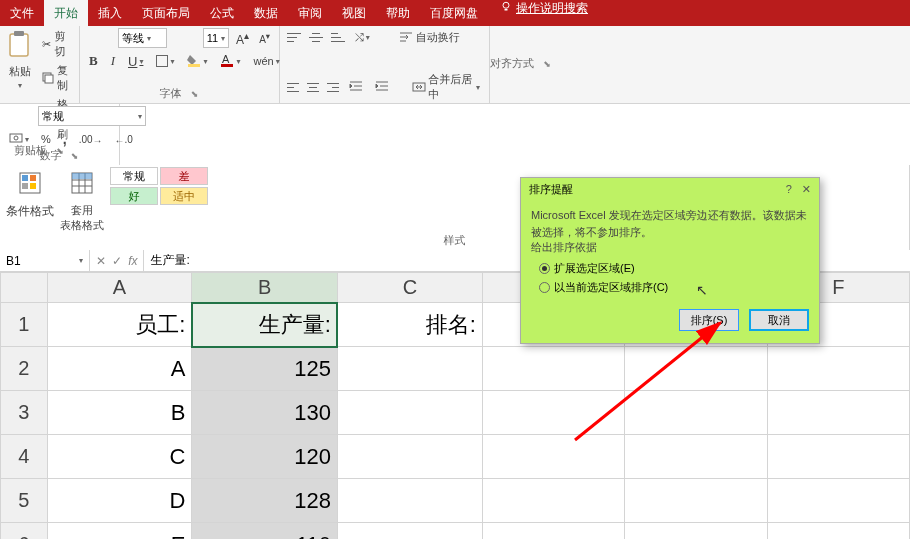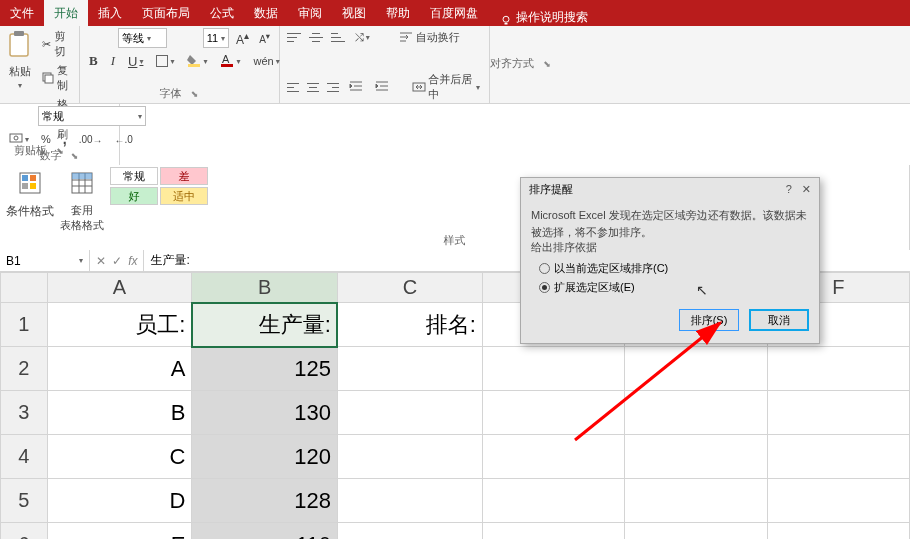--- a/index.html
+++ b/index.html
@@ -2,21 +2,21 @@
 <html><head>
 <meta charset="utf-8">
 <style>
 * { margin: 0; padding: 0; box-sizing: border-box; font-family: "Microsoft YaHei", sans-serif; }
 body { background: #fff; overflow: hidden; width: 910px; height: 539px; position: relative; }
 
 
 .menubar { background: #b91c1c; height: 26px; display: flex; align-items: stretch; color: #fff; font-size: 12px; }
 .menu-item { padding: 0 10px; display: flex; align-items: center; cursor: pointer; }
 .menu-item.active { background: #f5f5f5; color: #217346; }
-.menu-search { display: flex; align-items: flex-end; padding-left: 12px; gap: 4px; }
+.menu-search { display: flex; align-items: flex-start; padding-left: 12px; gap: 4px; text-decoration: underline; }
 .bulb { width: 12px; height: 12px; display: inline-block; }
 
 
 .ribbon { background: #f5f5f5; border-bottom: 1px solid #d4d4d4; height: 78px; display: flex; }
 .ribbon-group { border-right: 1px solid #d4d4d4; padding: 2px 6px 0; display: flex; flex-direction: column; justify-content: space-between; }
 .ribbon-group-label { text-align: center; font-size: 11px; color: #666; padding-bottom: 2px; display: flex; justify-content: center; align-items: center; gap: 8px; }
 .ribbon-row { display: flex; align-items: center; gap: 4px; }
 .ribbon-col { display: flex; flex-direction: column; gap: 2px; }
 .rbtn { display: flex; align-items: center; gap: 2px; font-size: 11px; color: #444; padding: 1px 3px; cursor: pointer; }
 .ricon { width: 16px; height: 16px; display: inline-flex; align-items: center; justify-content: center; }
@@ -47,21 +47,21 @@
 .col-hdr.sel { background: #d5e4d5; }
 .row-hdr { background: #f0f0f0; text-align: center; font-size: 20px; color: #444; font-weight: normal; width: 50px; }
 .cell { font-size: 22px; padding: 2px 6px; height: 44px; vertical-align: middle; background: #fff; text-align: right; }
 .cell.num { text-align: right; }
 .cell.sel { background: #d9d9d9; }
 .cell.sel-head { background: #e7efe7; outline: 2px solid #217346; outline-offset: -1px; }
 .colA { width: 155px; } .colB { width: 155px; } .colC { width: 155px; }
 .colD { width: 155px; } .colE { width: 155px; } .colF { width: 155px; }
 
 
-.dialog { position: absolute; left: 520px; top: 177px; width: 300px; background: #e5e5e5; border: 1px solid #aaa; box-shadow: 3px 3px 8px rgba(0,0,0,0.3); font-size: 11px; }
+.dialog { position: absolute; left: 520px; top: 177px; width: 300px; background: #bef264; border: 1px solid #aaa; box-shadow: 3px 3px 8px rgba(0,0,0,0.3); font-size: 11px; }
 .dlg-title { display: flex; justify-content: space-between; align-items: center; padding: 4px 8px; }
 .dlg-ctrls { display: flex; gap: 10px; color: #555; }
 .dlg-body { padding: 6px 10px 12px; }
 .dlg-msg { color: #444; line-height: 1.5; }
 .dlg-sub { color: #444; margin-bottom: 6px; }
 .dlg-opt { display: flex; align-items: center; gap: 4px; margin: 4px 0 4px 8px; }
 .dlg-radio { width: 11px; height: 11px; border-radius: 50%; border: 1px solid #666; display: inline-flex; align-items: center; justify-content: center; }
 .dlg-radio.on::after { content: ""; width: 5px; height: 5px; border-radius: 50%; background: #333; }
 .dlg-btns { display: flex; justify-content: flex-end; gap: 10px; margin-top: 14px; }
 .dlg-btn { width: 60px; height: 22px; border: 2px solid #0ea5e9; background: #e1e1e1; font-size: 11px; cursor: pointer; }
@@ -450,26 +450,26 @@
     <span>排序提醒</span>
     <div class="dlg-ctrls">
       <span>?</span>
       <span>✕</span>
     </div>
   </div>
   <div class="dlg-body">
     <div class="dlg-msg">Microsoft Excel 发现在选定区域旁边还有数据。该数据未被选择，将不参加排序。</div>
     <div class="dlg-sub">给出排序依据</div>
     <div class="dlg-opt">
+      <span class="dlg-radio on"></span>
+      <span>扩展选定区域(E)</span>
+    </div>
+    <div class="dlg-opt">
       <span class="dlg-radio"></span>
       <span>以当前选定区域排序(C)</span>
-    </div>
-    <div class="dlg-opt">
-      <span class="dlg-radio on"></span>
-      <span>扩展选定区域(E)</span>
     </div>
     <div class="dlg-btns">
       <button class="dlg-btn primary">排序(S)</button>
       <button class="dlg-btn">取消</button>
     </div>
   </div>
 </div>
 
 <span class="cursor-ptr">↖</span>
 

